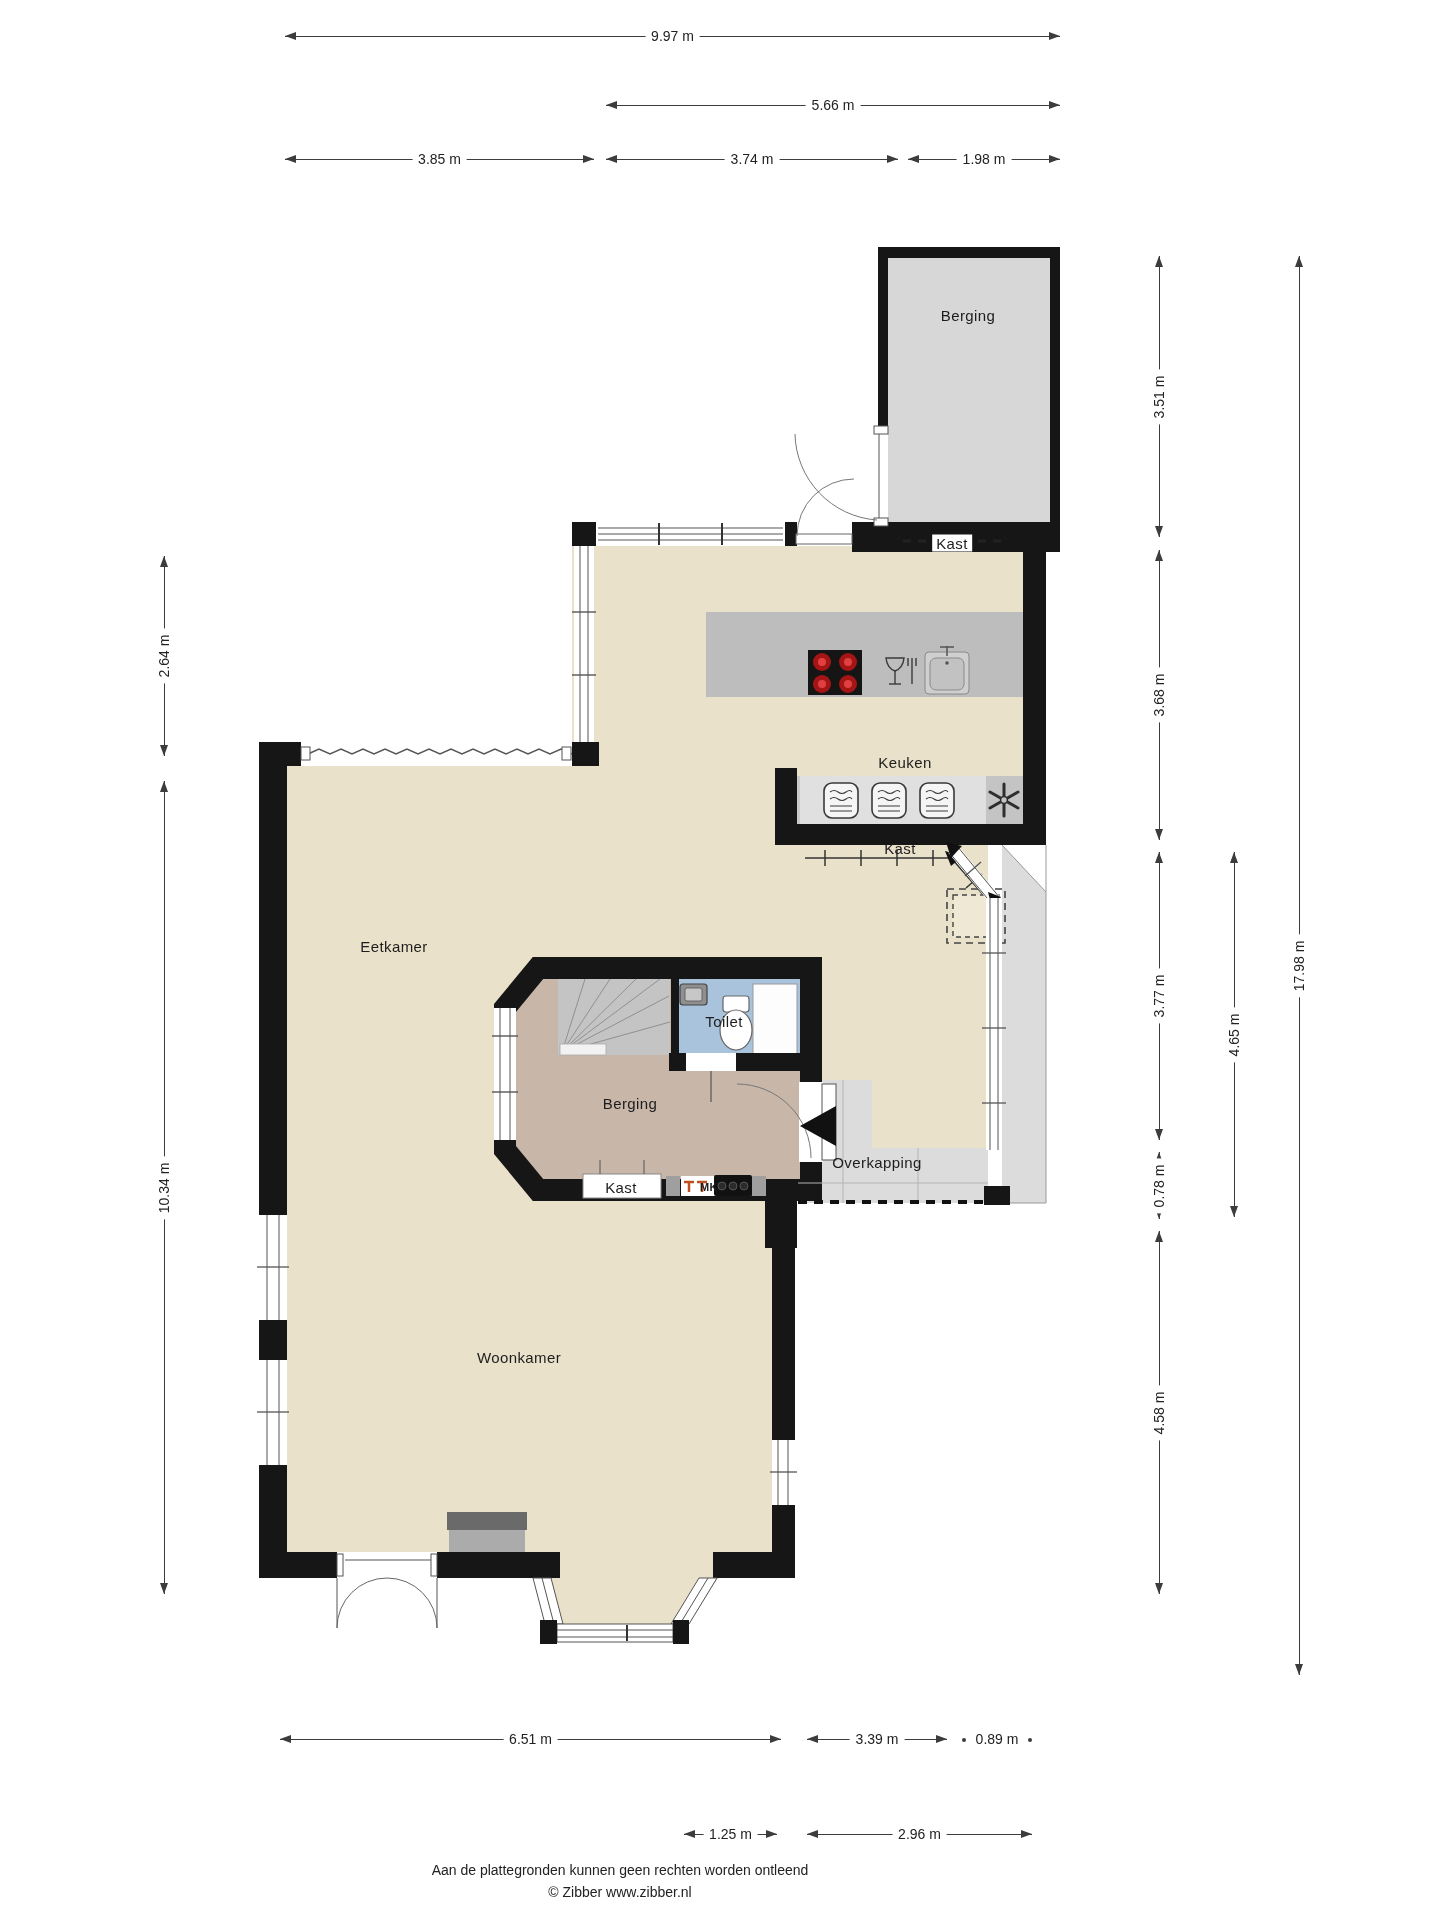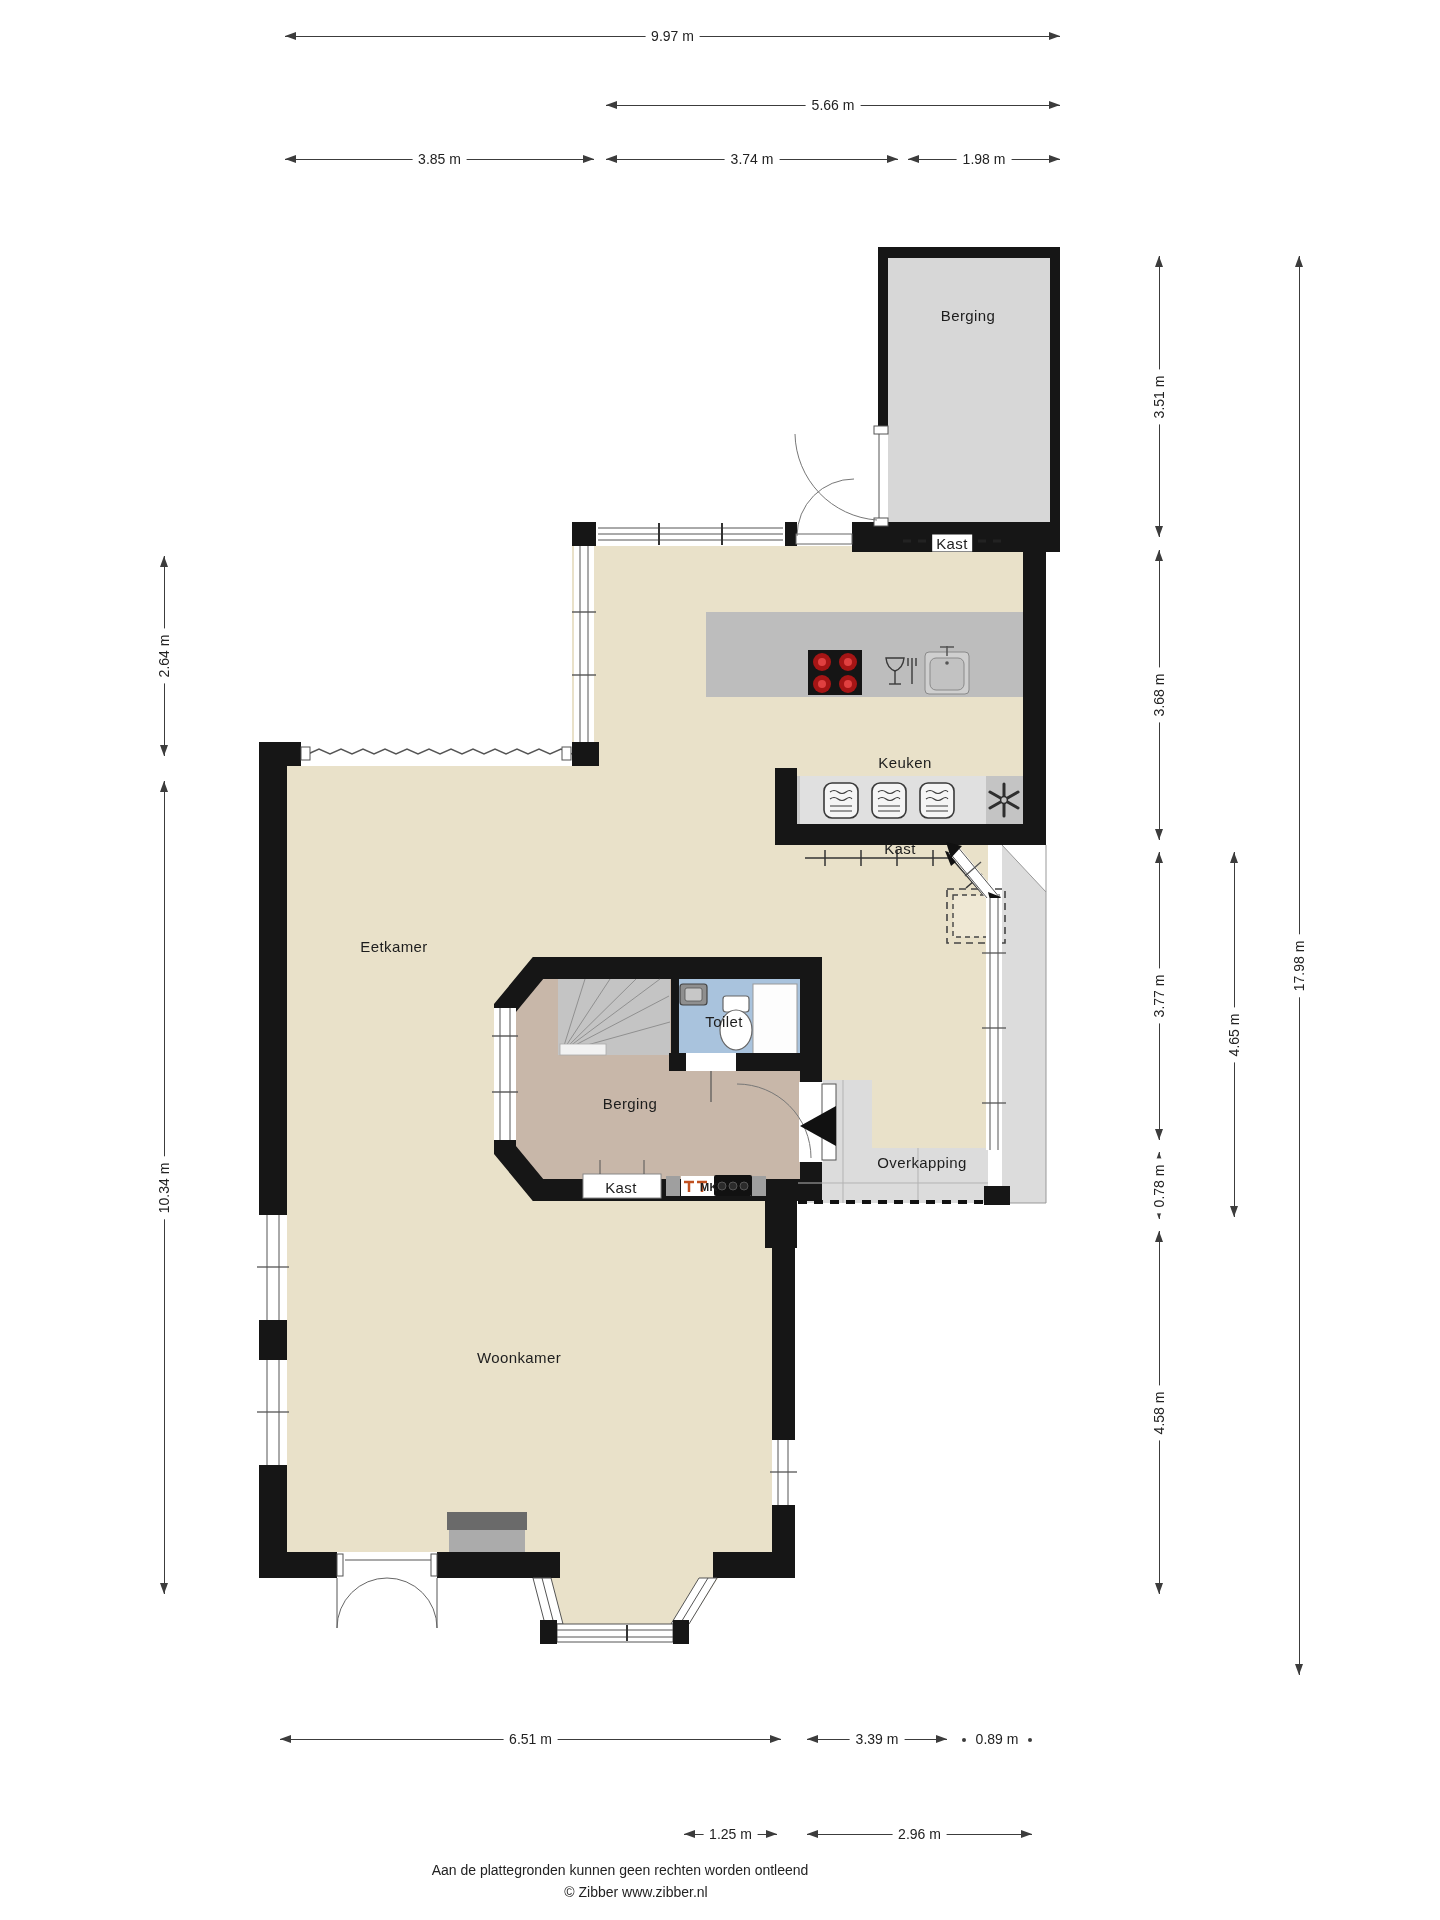--- a/index.html
+++ b/index.html
@@ -336,21 +336,21 @@
   <div id="labels-layer">
       <div class="room-label" style="left: 968px; top: 315px;">Berging</div>
       <div class="room-label" style="left: 905px; top: 762px;">Keuken</div>
       <div class="room-label bg" style="left: 952px; top: 543px;">Kast</div>
       <div class="room-label" style="left: 900px; top: 848px;">Kast</div>
       <div class="room-label" style="left: 394px; top: 946px;">Eetkamer</div>
       <div class="room-label" style="left: 724px; top: 1021px;">Toilet</div>
       <div class="room-label" style="left: 630px; top: 1103px;">Berging</div>
       <div class="room-label" style="left: 621px; top: 1187px;">Kast</div>
       <div class="room-label small" style="left: 709px; top: 1187px;">MK</div>
-      <div class="room-label" style="left: 877px; top: 1162px; margin-left: 45px;">Overkapping</div>
+      <div class="room-label" style="left: 877px; top: 1162px;">Overkapping</div>
       <div class="room-label" style="left: 519px; top: 1357px;">Woonkamer</div>
     </div>
   <div id="dims-layer">
       <div class="dim h" style="left: 285px; top: 30px; width: 775px; height: 14px;">
         <div class="line"></div>
         <div class="ar a1"></div>
         <div class="ar a2"></div>
         <span class="dlabel">9.97 m</span>
       </div>
       <div class="dim h" style="left: 606px; top: 99px; width: 454px; height: 14px;">
@@ -456,14 +456,14 @@
       </div>
       <div class="dim h" style="left: 807px; top: 1828px; width: 225px; height: 14px;">
         <div class="line"></div>
         <div class="ar a1"></div>
         <div class="ar a2"></div>
         <span class="dlabel">2.96 m</span>
       </div>
     </div>
 
   <div class="footer-line" style="top:1862px;">Aan de plattegronden kunnen geen rechten worden ontleend</div>
-  <div class="footer-line" style="top:1884px;margin-left:16px;">© Zibber www.zibber.nl</div>
+  <div class="footer-line" style="top:1884px;">© Zibber www.zibber.nl</div>
 </div>
 
 </body></html>

